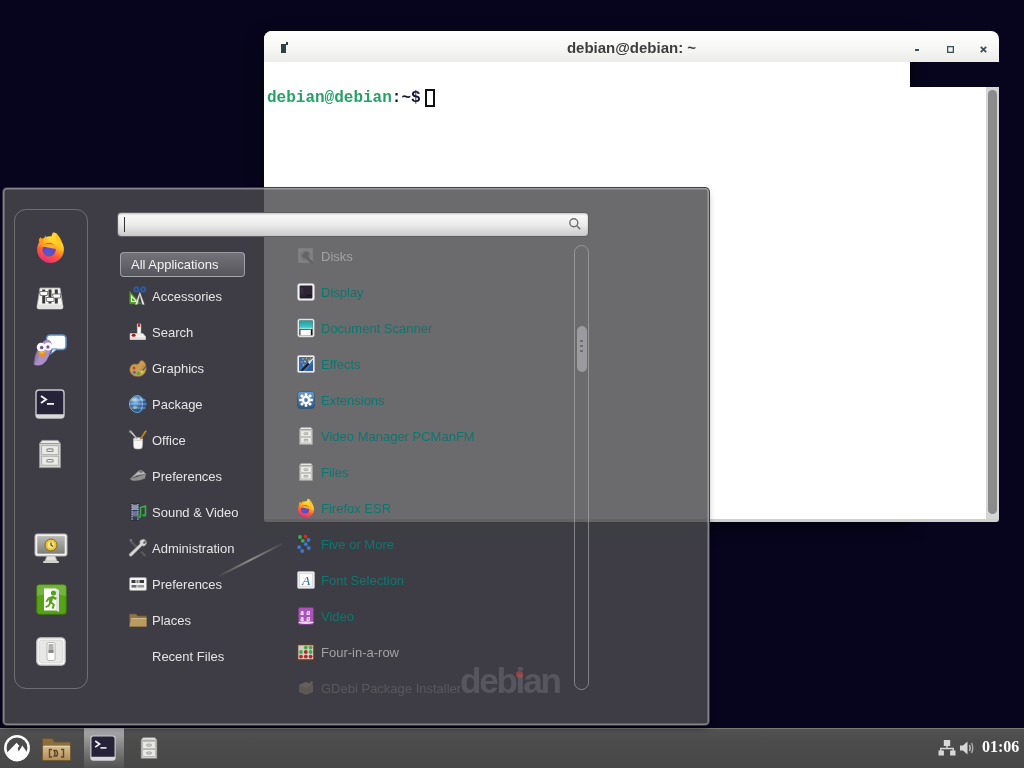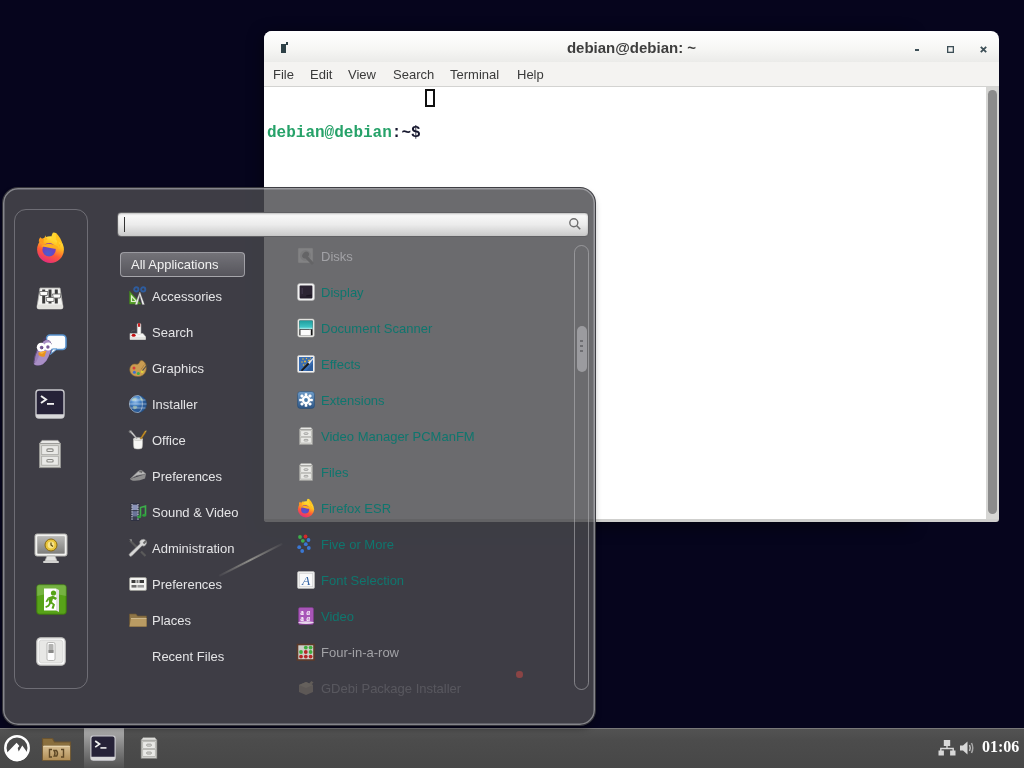--- a/index.html
+++ b/index.html
@@ -14,41 +14,41 @@
   #titlebar { position:absolute; left:0; top:0; width:735px; height:31px;
           border-radius:8px 8px 0 0;
           background:linear-gradient(180deg,#ffffff 0%,#f7f7f5 55%,#ebebe9 100%); }
   #title { position:absolute; left:0; right:0; top:8px; text-align:center;
           font-size:15px; font-weight:bold; color:#3e3e3e; }
   #menubar { position:absolute; left:0; top:31px; width:735px; height:25px;
           background:#f4f3f1; border-bottom:1px solid #d3d3d1; }
   .mi { position:absolute; top:5px; font-size:13px; color:#3a3a3a; }
   #tcontent { position:absolute; left:0; top:56px; width:735px; height:432px; background:#ffffff; }
   #prompt { position:absolute; left:3px; top:2px; font-family:"Liberation Mono",monospace;
-          font-size:16px; font-weight:bold; white-space:pre;margin-top:35px; }
+          font-size:16px; font-weight:bold; white-space:pre; }
   #prompt .g { color:#26a269; } #prompt .d { color:#16172e; }
   #cursor { position:absolute; left:161px; top:2px; width:10px; height:18px;
           border:2px solid #101010; background:#fff; }
   #tscroll { position:absolute; right:0; top:0; width:13px; height:432px; background:#d6d6d4; }
   #tthumb { position:absolute; left:2px; top:3px; width:9px; height:424px; background:#8b8b8b; border-radius:4.5px; }
   #tbottom { position:absolute; left:0; top:488px; width:735px; height:3px;
           background:#cfcfcd; border-radius:0 0 3px 3px; }
 
   
   #taskbar { position:absolute; left:0; top:728px; width:1024px; height:40px;
           background:linear-gradient(180deg,#535353 0%,#4c4c4c 30%,#474747 100%);
           box-shadow:inset 0 1px 0 rgba(255,255,255,0.22); }
   #taskbtn { position:absolute; left:84px; top:0; width:40px; height:40px;
           background:linear-gradient(180deg,#b2b2b2 0%,#7e7e7e 52%,#525252 100%); }
   #clock { position:absolute; left:982px; top:10px; font-size:16px; font-weight:bold; color:#fefefe;font-family:Liberation Serif, serif; }
 
   
-  #menu { position:absolute; left:2px; top:187px; width:594px; height:539px;
+  #menu { position:absolute; left:2px; top:187px; width:708px; height:539px;
           background:rgba(74,74,78,0.82);
-          border:1px solid rgba(50,50,55,0.75); border-radius:16px;
+          border:1px solid rgba(50,50,55,0.75); border-radius:5px;
           box-shadow:inset 0 0 0 1.5px rgba(205,205,210,0.5), 0 4px 7px -2px rgba(0,0,0,0.4); }
   #sidepanel { position:absolute; left:11px; top:21px; width:74px; height:480px;
           border:1px solid rgba(200,200,205,0.35); border-radius:12px; }
   #searchbox { position:absolute; left:114px; top:24px; width:472px; height:25px;
           border:1px solid #606063; border-radius:4px;
           background:linear-gradient(180deg,#fbfbfb 0%,#ececec 50%,#c9c9c9 100%);
           box-shadow:inset 0 1px 2px rgba(0,0,0,0.25); }
   #allapps { position:absolute; left:117px; top:64px; width:125px; height:25px;
           background:linear-gradient(180deg,rgba(255,255,255,0.28),rgba(255,255,255,0.13));
           border:1px solid rgba(210,210,215,0.55); border-radius:4px;
@@ -80,28 +80,20 @@
     </svg>
 
     <div class="abs" style="left:650.5px;top:17.7px;width:4.5px;height:2.6px;background:#3d4f57"></div>
     <svg class="abs" style="left:682.5px;top:15px" width="7" height="7" viewBox="0 0 7 7">
       <rect x="0.5" y="0.5" width="6" height="6" fill="none" stroke="#3d4f57" stroke-width="1.6"></rect>
     </svg>
     <svg class="abs" style="left:715.5px;top:15px" width="7" height="7" viewBox="0 0 7 7">
       <path d="M0.8 0.8 L6.2 6.2 M6.2 0.8 L0.8 6.2" stroke="#3d4f57" stroke-width="1.8"></path>
     </svg>
   </div>
-  <div id="menubar">
-    <span class="mi" style="left:9px">File</span>
-    <span class="mi" style="left:46px">Edit</span>
-    <span class="mi" style="left:84px">View</span>
-    <span class="mi" style="left:129px">Search</span>
-    <span class="mi" style="left:186px">Terminal</span>
-    <span class="mi" style="left:253px">Help</span>
-  </div>
   <div id="tcontent">
     <div id="prompt"><span class="g">debian@debian</span><span class="d">:~$</span></div>
     <div id="cursor"></div>
     <div id="tscroll">
         <div id="tthumb"></div>
       </div>
   </div>
   <div id="tbottom"></div>
 </div>
 
@@ -248,21 +240,21 @@
   <div class="abs" style="left:121px;top:29px;width:1px;height:15px;background:#333"></div>
   <svg class="abs" style="left:565px;top:29px" width="14" height="14" viewBox="0 0 14 14">
     <circle cx="5.8" cy="5.8" r="4" fill="none" stroke="#6e6e6e" stroke-width="1.4"></circle>
     <path d="M8.8 8.8 L12.2 12.2" stroke="#6e6e6e" stroke-width="1.6"></path>
   </svg>
   <div id="allapps">All Applications</div>
 
   <span class="cat" style="top:101px">Accessories</span>
   <span class="cat" style="top:137px">Search</span>
   <span class="cat" style="top:173px">Graphics</span>
-  <span class="cat" style="top:209px">Installer</span>
+  <span class="cat" style="top:209px">Package</span>
   <span class="cat" style="top:245px">Office</span>
   <span class="cat" style="top:281px">Preferences</span>
   <span class="cat" style="top:317px">Sound &amp; Video</span>
   <span class="cat" style="top:353px">Administration</span>
   <span class="cat" style="top:389px">Preferences</span>
   <span class="cat" style="top:425px">Places</span>
   <span class="cat" style="top:461px">Recent Files</span>
 
   <svg class="ci" style="top:98px" viewBox="0 0 20 20">
     <path d="M1.5 18 L1.5 5 L13 18 Z" fill="#56a02a" stroke="#3c7a1c" stroke-width="0.6"></path>
@@ -519,15 +511,16 @@
     <path d="M3 7 L10 4 L17 7 L17 14 L10 17 L3 14 Z" fill="#b9a988"></path>
     <path d="M10 4 L17 7 L10 10 L3 7 Z" fill="#d8c8a0"></path>
     <path d="M13 5.5 L15.5 3 L17.5 4.5 L15 7 Z" fill="#c8b890"></path>
   </svg>
   <div id="mtrough"></div>
   <div id="mthumb">
     <div class="abs" style="left:3.5px;top:14px;width:3px;height:2px;background:#6e6e72"></div>
     <div class="abs" style="left:3.5px;top:19px;width:3px;height:2px;background:#6e6e72"></div>
     <div class="abs" style="left:3.5px;top:24px;width:3px;height:2px;background:#6e6e72"></div>
   </div>
+  <div id="wmark">debian</div>
   <div class="abs" style="left:513px;top:483px;width:6.5px;height:6.5px;border-radius:50%;background:rgba(200,75,70,0.55)"></div>
   <div id="trail"></div>
 </div>
 
 </body></html>

